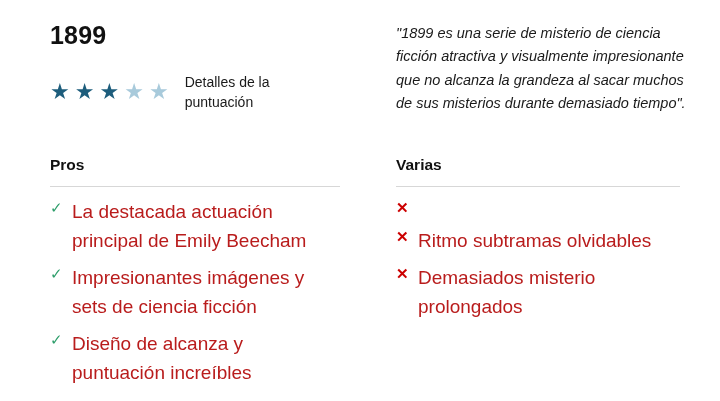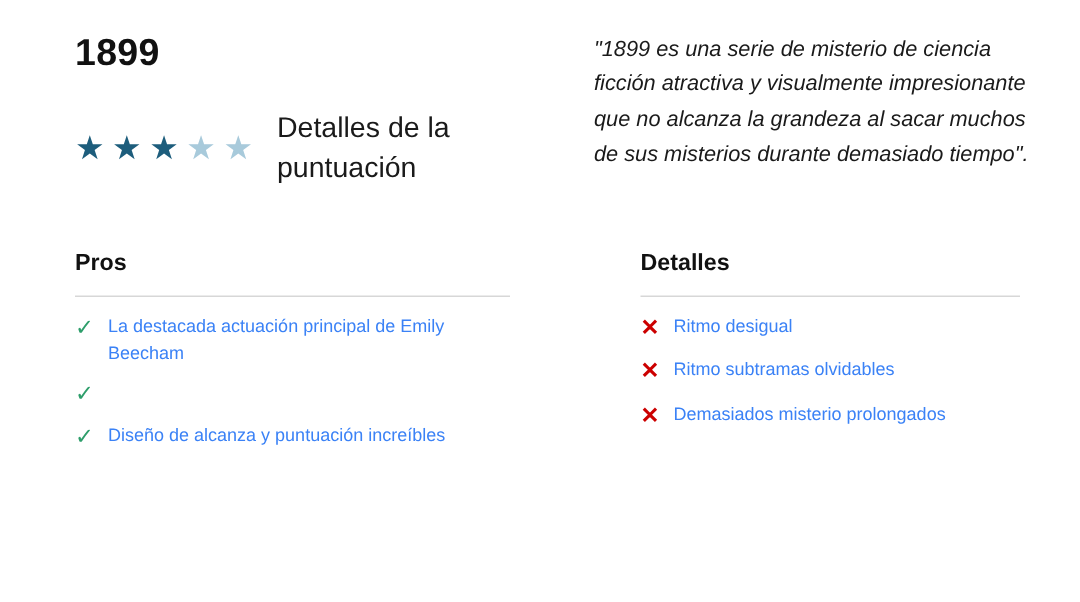--- a/index.html
+++ b/index.html
@@ -60,38 +60,37 @@
   }
   .star {
     font-size: 22px;
     line-height: 22px;
     color: #1d5d7c;
   }
   .star.empty {
     color: #a8cadb;
   }
   .rating-label {
-    font-size: 19px;
+    font-size: 14px;
     line-height: 1.45;
     color: #1a1a1a;
     max-width: 120px;
   }
   .quote {
     font-size: 14.5px;
     font-style: italic;
     line-height: 1.62;
     color: #1a1a1a;
     margin: 0;
     font-weight: 500;
   }
   .columns {
     display: flex;
     flex-direction: row;
     margin-top: 40px;
-    gap: 31px;
   }
   .col {
     box-sizing: border-box;
   }
   .col.pros {
     width: 340px;
     flex: 0 0 340px;
     padding-right: 26px;
   }
   .col.cons {
@@ -135,23 +134,23 @@
     text-align: left;
   }
   .marker.check {
     color: #2e9e6b;
   }
   .marker.cross {
     color: #cc0000;
     font-weight: bold;
   }
   .item-text {
-    font-size: 12px;
+    font-size: 19px;
     line-height: 1.55;
-    color: #3b82f6;
+    color: #b91c1c;
   }
   .col.pros .item-text {
     max-width: 268px;
   }
 </style>
 </head>
 <body>
 
 <div class="review-card">
 
@@ -183,35 +182,35 @@
     <div class="col pros">
       <h2 class="col-heading">Pros</h2>
       <hr class="divider">
       <ul class="item-list">
         <li class="item">
           <span class="marker check">✓</span>
           <span class="item-text">La destacada actuación principal de Emily Beecham</span>
         </li>
         <li class="item">
           <span class="marker check">✓</span>
+          <span class="item-text">Impresionantes imágenes y sets de ciencia ficción</span>
         </li>
         <li class="item">
           <span class="marker check">✓</span>
           <span class="item-text">Diseño de alcanza y puntuación increíbles</span>
         </li>
       </ul>
     </div>
 
     <div class="col cons">
-      <h2 class="col-heading">Detalles</h2>
+      <h2 class="col-heading">Varias</h2>
       <hr class="divider">
       <ul class="item-list">
         <li class="item">
           <span class="marker cross">✕</span>
-          <span class="item-text">Ritmo desigual</span>
         </li>
         <li class="item">
           <span class="marker cross">✕</span>
           <span class="item-text">Ritmo subtramas olvidables</span>
         </li>
         <li class="item">
           <span class="marker cross">✕</span>
           <span class="item-text">Demasiados misterio prolongados</span>
         </li>
       </ul>

